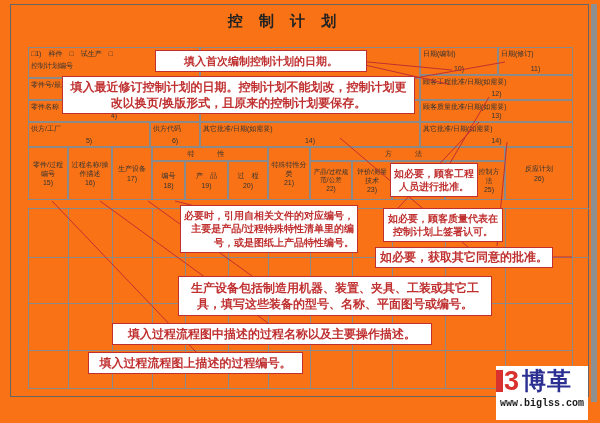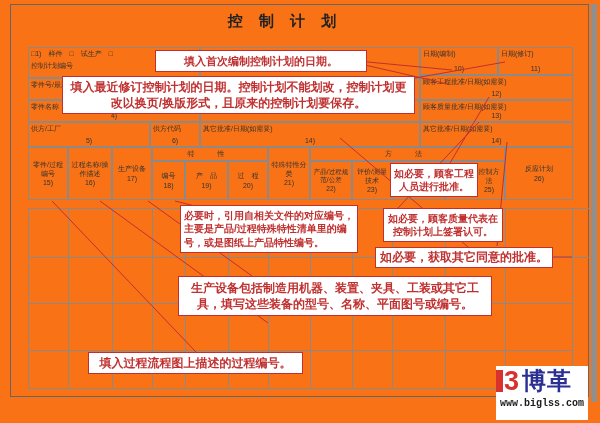--- a/index.html
+++ b/index.html
@@ -179,24 +179,25 @@
       <line x1="553" y1="257" x2="572" y2="257"></line>
       <line x1="52" y1="201" x2="196" y2="352"></line>
       <line x1="100" y1="201" x2="268" y2="323"></line>
       <line x1="148" y1="201" x2="252" y2="276"></line>
       <line x1="175" y1="201" x2="203" y2="208"></line>
     </g>
   </svg>
 
   <div class="ann" style="left:155px;top:50px;width:212px;height:22px;font-size:11px;">填入首次编制控制计划的日期。</div>
   <div class="ann" style="left:62px;top:76px;width:353px;height:38px;font-size:12px;">填入最近修订控制计划的日期。控制计划不能划改，控制计划更改以换页/换版形式，且原来的控制计划要保存。</div>
-  <div class="ann" style="left:180px;top:205px;width:178px;height:48px;font-size:10px;text-align:left;justify-content:flex-start;">必要时，引用自相关文件的对应编号，主要是产品/过程特殊特性清单里的编号，或是图纸上产品特性编号。</div>
+  <div class="ann" style="left:180px;top:205px;width:178px;height:48px;font-size:10px;text-align:right;justify-content:flex-start;">必要时，引用自相关文件的对应编号，主要是产品/过程特殊特性清单里的编号，或是图纸上产品特性编号。</div>
   <div class="ann" style="left:383px;top:208px;width:120px;height:34px;font-size:10px;">如必要，顾客质量代表在控制计划上签署认可。</div>
   <div class="ann" style="left:375px;top:247px;width:178px;height:21px;font-size:12px;">如必要，获取其它同意的批准。</div>
   <div class="ann" style="left:178px;top:276px;width:314px;height:40px;font-size:12px;">生产设备包括制造用机器、装置、夹具、工装或其它工具，填写这些装备的型号、名称、平面图号或编号。</div>
+  <div class="ann" style="left:112px;top:323px;width:320px;height:22px;font-size:12px;">填入过程流程图中描述的过程名称以及主要操作描述。</div>
   <div class="ann" style="left:88px;top:352px;width:215px;height:22px;font-size:12px;">填入过程流程图上描述的过程编号。</div>
   <div class="ann" style="left:390px;top:163px;width:88px;height:34px;font-size:10px;">如必要，顾客工程人员进行批准。</div>
 
   <div class="logo">
     <div class="logo-row">
       <div class="logo-bar"></div>
       <span class="logo-three">3</span>
       <span class="logo-text">博革</span>
     </div>
     <div class="logo-url">www.biglss.com</div>

